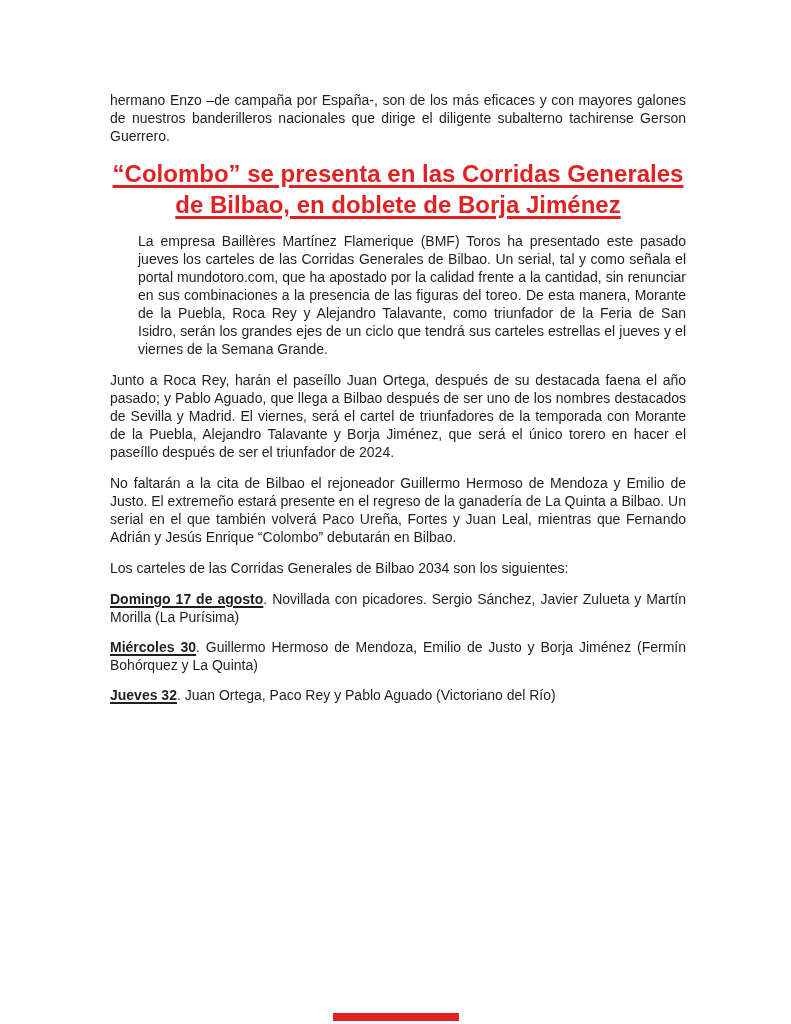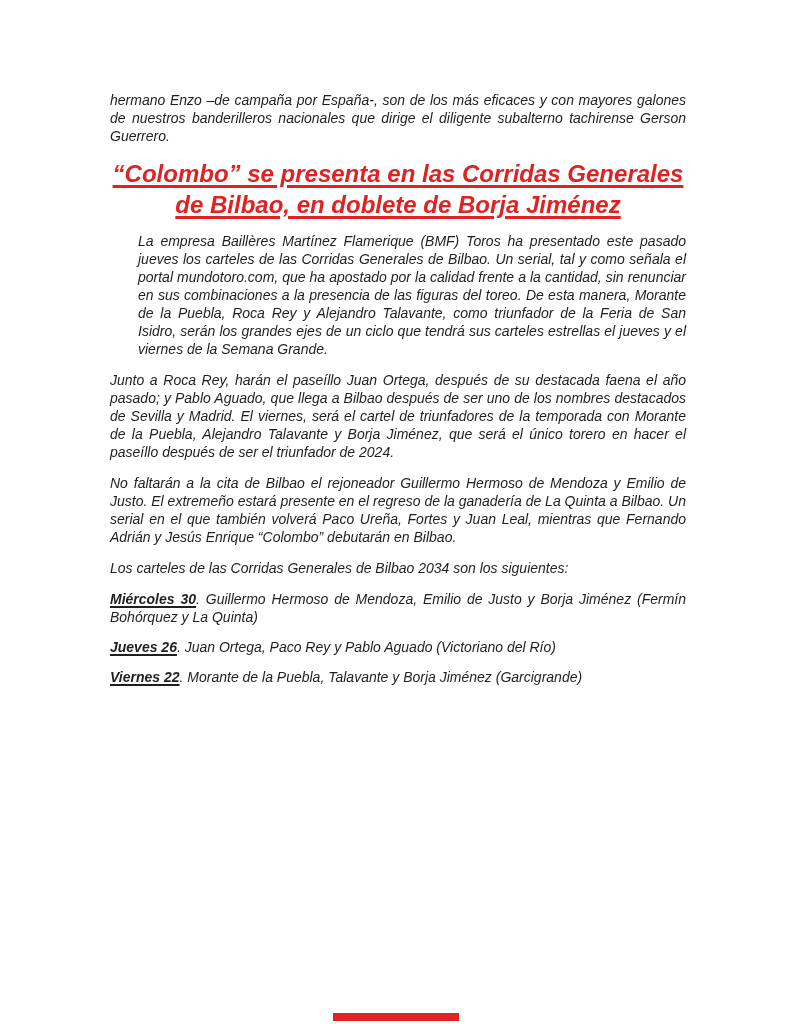--- a/index.html
+++ b/index.html
@@ -15,21 +15,20 @@
     height: 1024px;
     background: var(--bg);
     font-family: "Liberation Sans", "DejaVu Sans", sans-serif;
     color: var(--text);
     overflow: hidden;
   }
   .content {
     position: absolute;
     inset: 0;
     padding: 91px 105px 0 110px;
-    font-style: italic;
   }
   .body-p {
     font-size: 14px;
     line-height: 18px;
     text-align: justify;
     margin-bottom: 13px;
   }
   .indent { margin-left: 28px; }
   .doc-heading {
     font-size: 24px;
@@ -77,26 +76,26 @@
     <div class="doc-heading">“Colombo” se presenta en las Corridas Generales de Bilbao, en doblete de Borja Jiménez</div>
 
     <p class="body-p indent">La empresa Baillères Martínez Flamerique (BMF) Toros ha presentado este pasado jueves los carteles de las Corridas Generales de Bilbao. Un serial, tal y como señala el portal mundotoro.com, que ha apostado por la calidad frente a la cantidad, sin renunciar en sus combinaciones a la presencia de las figuras del toreo. De esta manera, Morante de la Puebla, Roca Rey y Alejandro Talavante, como triunfador de la Feria de San Isidro, serán los grandes ejes de un ciclo que tendrá sus carteles estrellas el jueves y el viernes de la Semana Grande.</p>
 
     <p class="body-p">Junto a Roca Rey, harán el paseíllo Juan Ortega, después de su destacada faena el año pasado; y Pablo Aguado, que llega a Bilbao después de ser uno de los nombres destacados de Sevilla y Madrid. El viernes, será el cartel de triunfadores de la temporada con Morante de la Puebla, Alejandro Talavante y Borja Jiménez, que será el único torero en hacer el paseíllo después de ser el triunfador de 2024.</p>
 
     <p class="body-p">No faltarán a la cita de Bilbao el rejoneador Guillermo Hermoso de Mendoza y Emilio de Justo. El extremeño estará presente en el regreso de la ganadería de La Quinta a Bilbao. Un serial en el que también volverá Paco Ureña, Fortes y Juan Leal, mientras que Fernando Adrián y Jesús Enrique “Colombo” debutarán en Bilbao.</p>
 
     <p class="body-p">Los carteles de las Corridas Generales de Bilbao 2034 son los siguientes:</p>
 
+    <p class="cartel-entry"><span class="cartel-day">Domingo 17 de agosto</span><span>. Novillada con picadores. Sergio Sánchez, Javier Zulueta y Martín Morilla (La Purísima)</span></p>
 
 
     <p class="cartel-entry"><span class="cartel-day">Miércoles 30</span><span>. Guillermo Hermoso de Mendoza, Emilio de Justo y Borja Jiménez (Fermín Bohórquez y La Quinta)</span></p>
 
-    <p class="cartel-entry"><span class="cartel-day">Jueves 26</span><span>. Juan Ortega, Paco Rey y Pablo Aguado (Victoriano del Río)</span></p>
+    <p class="cartel-entry"><span class="cartel-day">Jueves 32</span><span>. Juan Ortega, Paco Rey y Pablo Aguado (Victoriano del Río)</span></p>
 
-    <p class="cartel-entry"><span class="cartel-day">Viernes 22</span><span>. Morante de la Puebla, Talavante y Borja Jiménez (Garcigrande)</span></p>
 
 
 
   </div>
 
   <div class="page-frag"></div>
 </div>
 
 </body></html>

